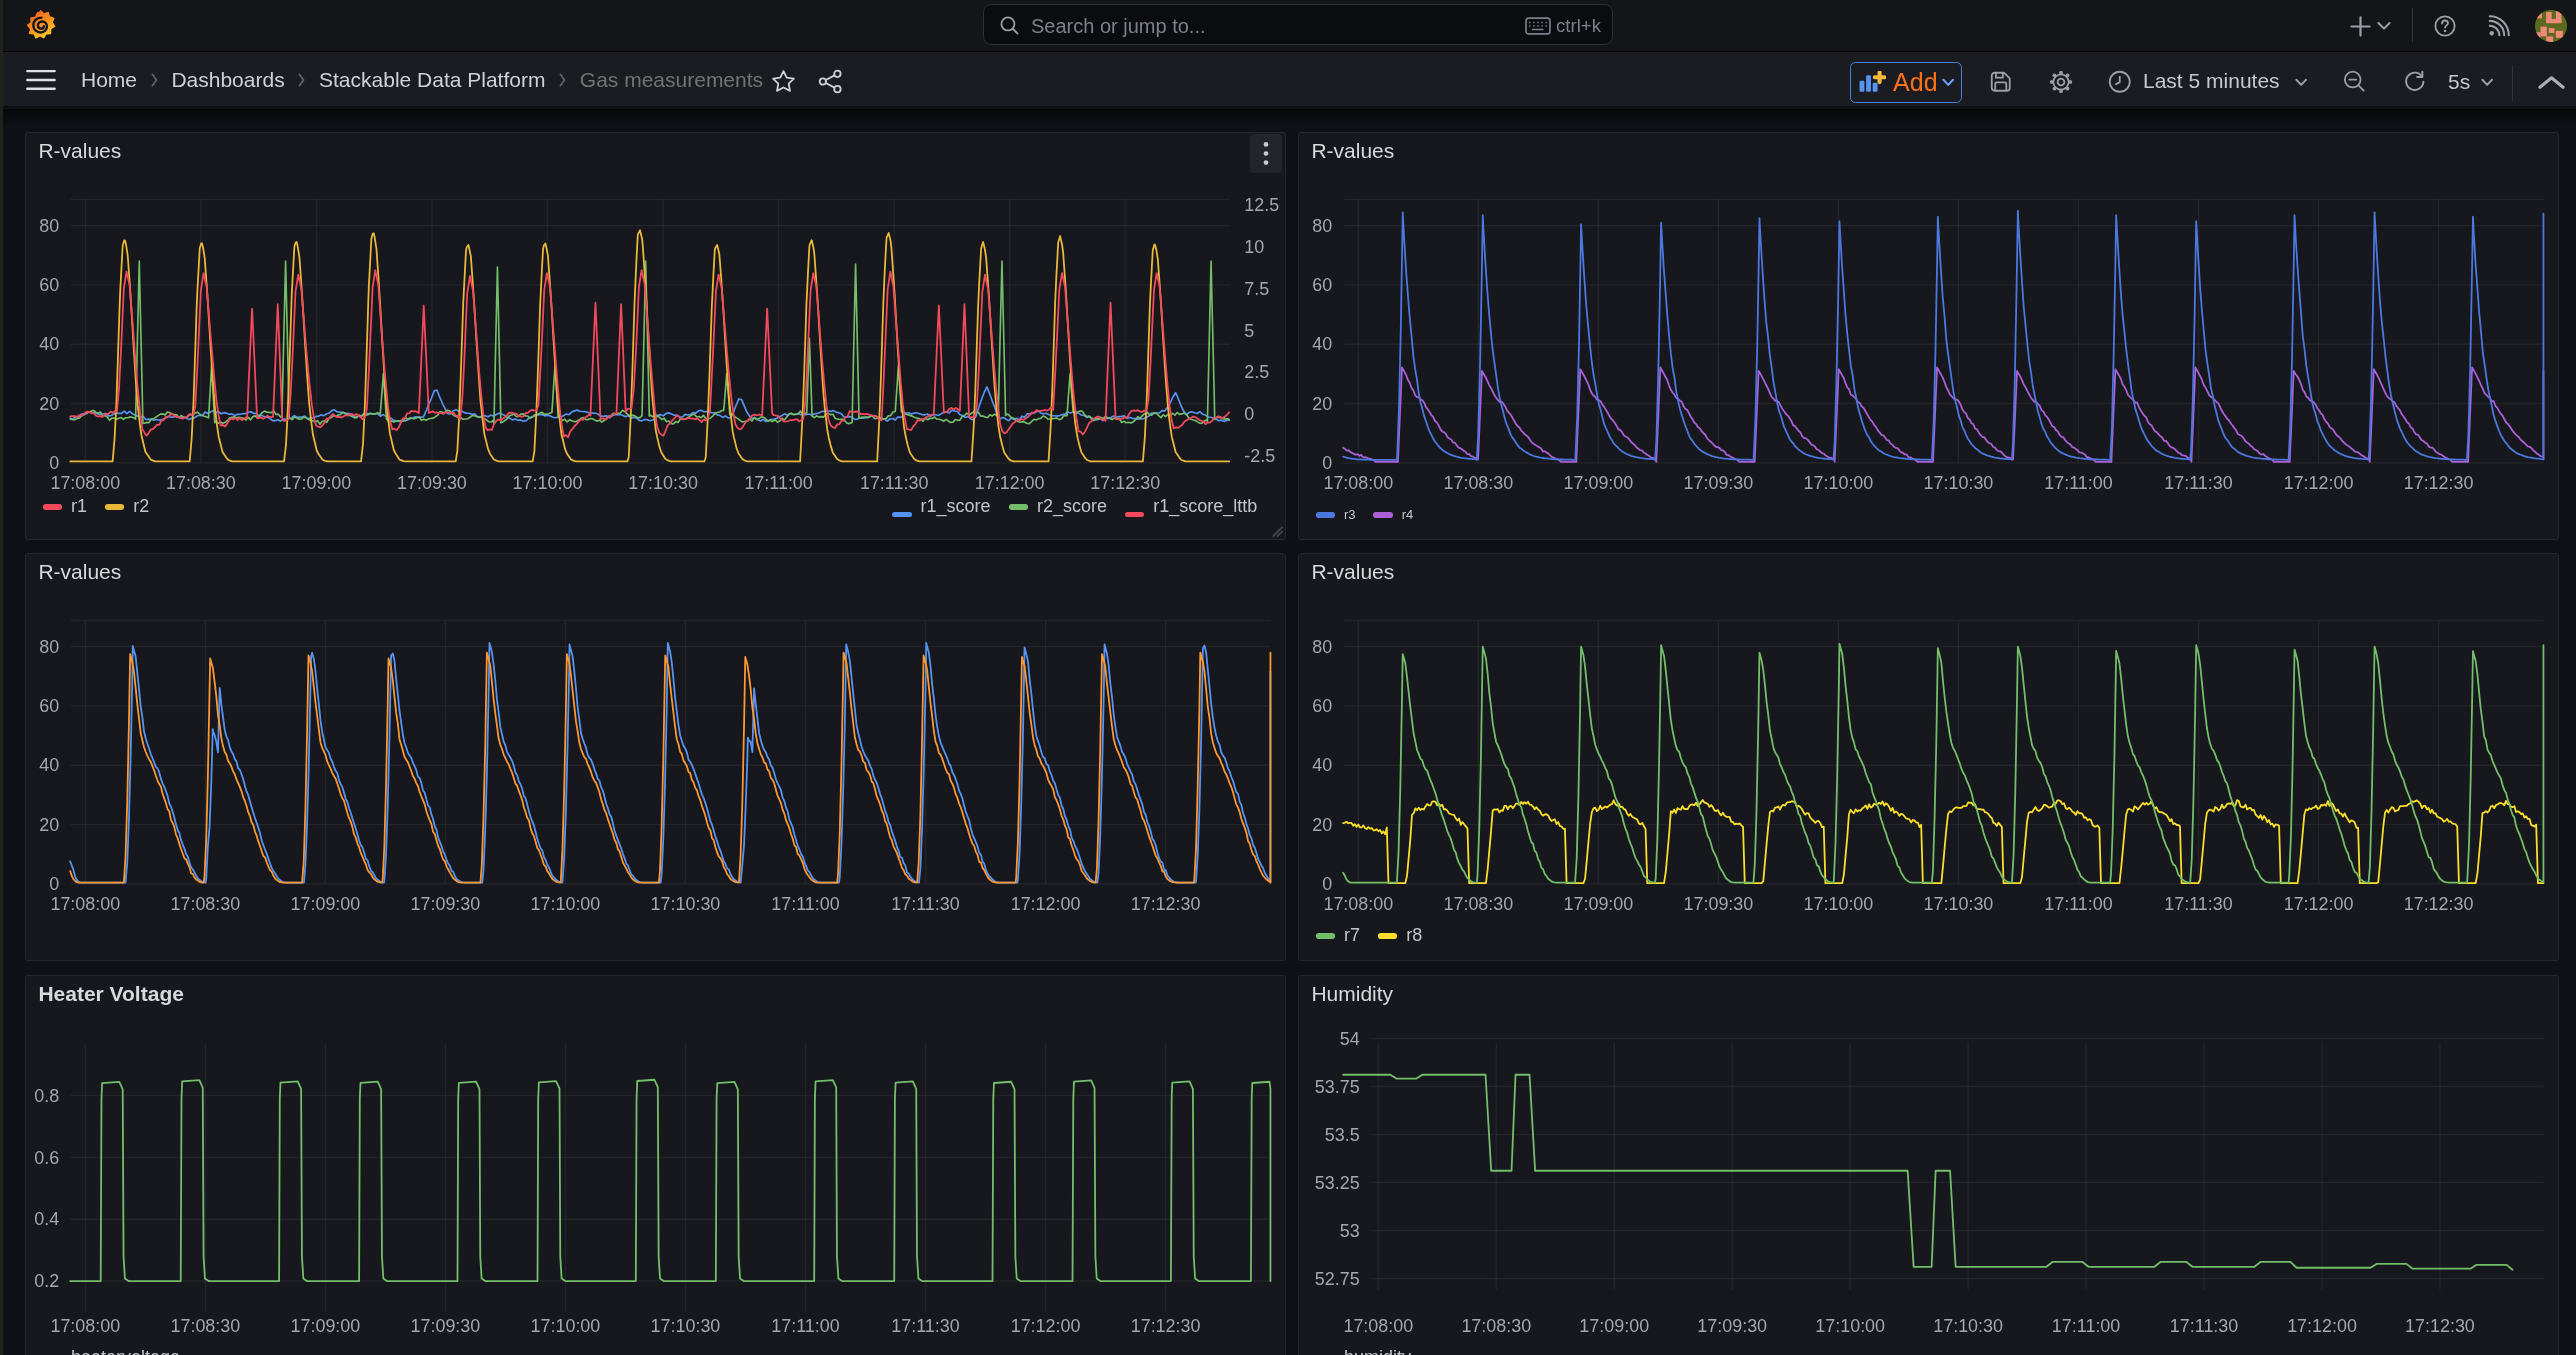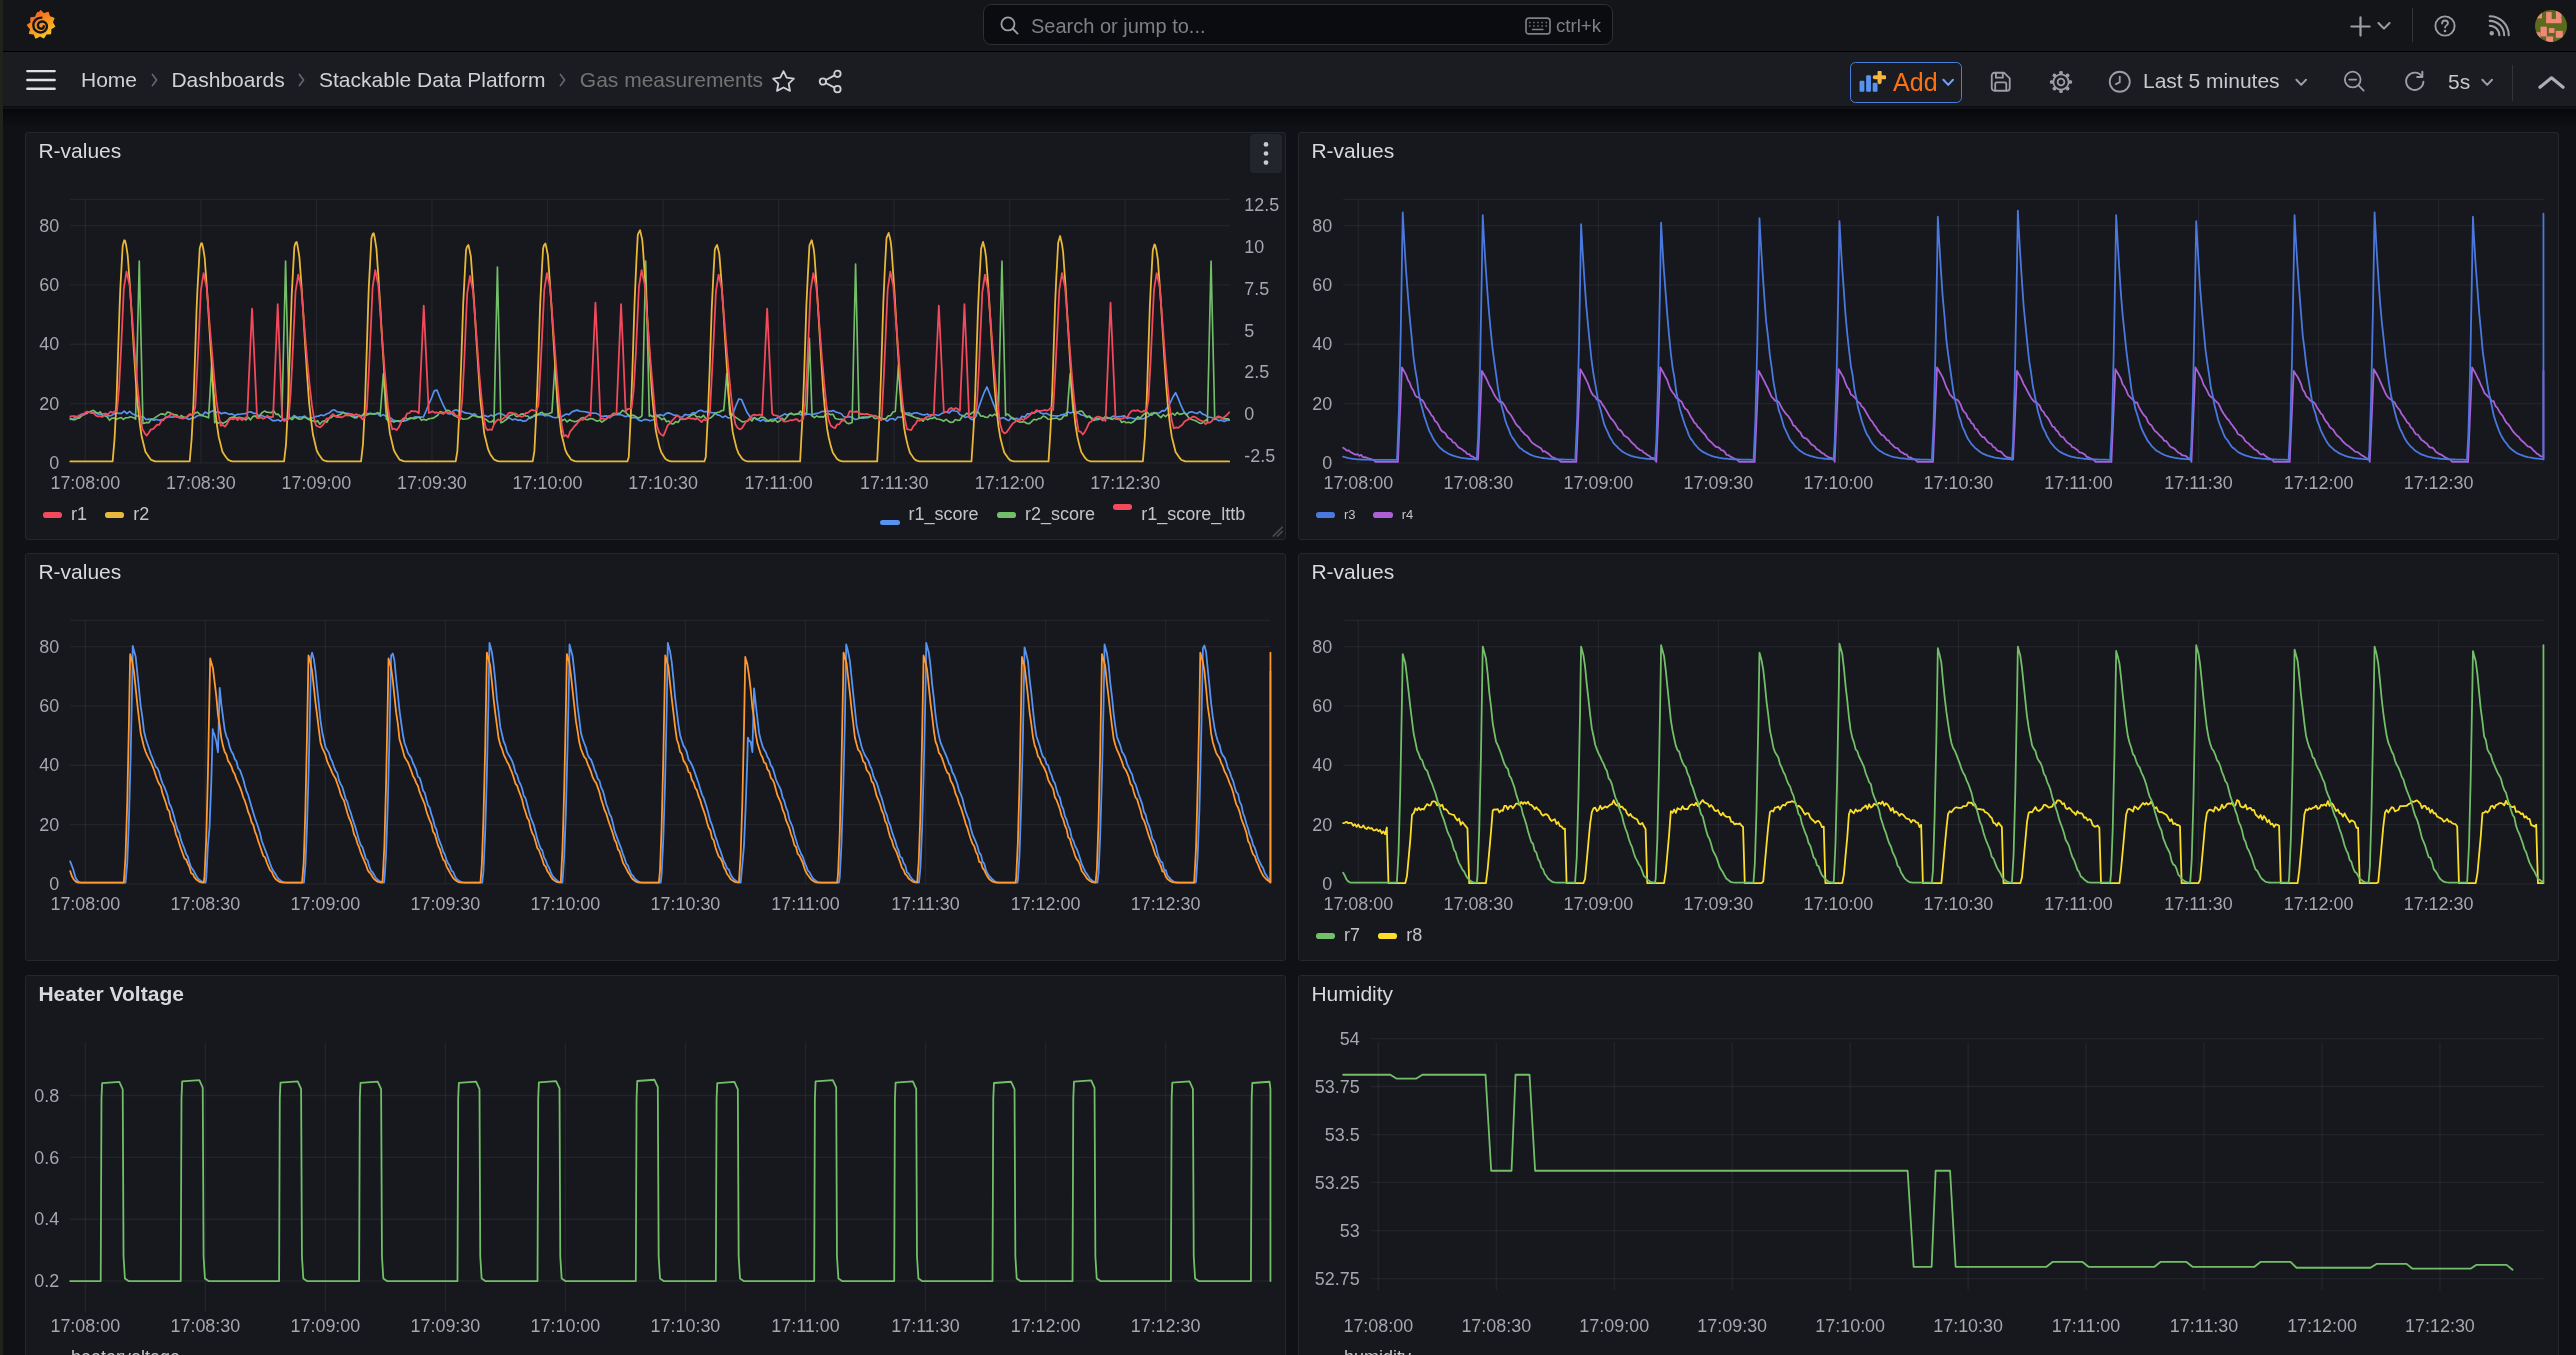--- a/index.html
+++ b/index.html
@@ -190,41 +190,41 @@
       <text x="1766" y="234.5" fill="#a6a7ae" font-size="26">7.5</text>
       <text x="1766" y="295" fill="#a6a7ae" font-size="26">5</text>
       <text x="1766" y="355.5" fill="#a6a7ae" font-size="26">2.5</text>
       <text x="1766" y="416" fill="#a6a7ae" font-size="26">0</text>
       <text x="1766" y="476.5" fill="#a6a7ae" font-size="26">-2.5</text>
       <polyline fill="none" stroke="#5794F2" stroke-width="2.4" stroke-linejoin="round" stroke-linecap="round" points="64.2,414.9 68.1,414.5 72.0,410.8 76.0,411.5 79.9,407.7 83.8,406.8 87.7,406.8 91.6,404.1 95.5,406.0 99.4,404.6 103.3,406.8 107.2,407.7 111.1,407.2 115.0,406.3 118.9,409.9 122.8,409.6 126.8,407.5 130.7,405.5 134.6,406.3 138.5,406.2 142.4,403.0 146.3,406.7 150.2,403.4 154.1,406.6 158.0,408.5 161.9,410.2 165.8,411.2 169.7,410.8 173.7,415.1 177.6,414.6 181.5,415.0 185.4,416.2 189.3,415.0 193.2,416.3 197.1,415.3 201.0,413.6 204.9,410.7 208.8,411.2 212.7,411.6 216.6,410.7 220.6,411.8 224.5,413.3 228.4,411.9 232.3,412.9 236.2,415.1 240.1,413.4 244.0,412.8 247.9,410.0 251.8,409.0 255.7,409.1 259.6,404.3 263.5,406.5 267.4,404.2 271.4,402.2 275.3,404.8 279.2,403.9 283.1,406.8 287.0,405.2 290.9,405.9 294.8,407.6 298.7,406.9 302.6,409.5 306.5,407.6 310.4,407.5 314.3,406.8 318.3,406.6 322.2,404.5 326.1,403.9 330.0,406.3 333.9,406.3 337.8,410.2 341.7,409.1 345.6,411.2 349.5,411.4 353.4,413.5 357.3,416.8 361.2,416.8 365.2,415.4 369.1,417.5 373.0,414.6 376.9,414.7 380.8,413.7 384.7,413.0 388.6,409.3 392.5,411.9 396.4,411.6 400.3,411.5 404.2,410.1 408.1,414.2 412.0,413.1 416.0,412.7 419.9,410.8 423.8,410.2 427.7,408.6 431.6,409.5 435.5,407.2 439.4,405.8 443.3,402.2 447.2,401.0 451.1,404.2 455.0,404.4 458.9,404.9 462.9,406.1 466.8,406.3 470.7,407.1 474.6,409.5 478.5,411.2 482.4,409.7 486.3,409.7 490.2,408.3 494.1,406.0 498.0,406.5 501.9,406.9 505.8,406.4 509.7,406.7 513.7,410.3 517.6,408.0 521.5,410.2 525.4,411.5 529.3,413.4 533.2,416.3 537.1,417.0 541.0,418.4 544.9,415.7 548.8,417.3 552.7,416.0 556.6,414.0 560.6,412.9 564.5,411.1 568.4,411.7 572.3,411.7 576.2,411.2 580.1,402.4 584.0,392.6 587.9,383.9 591.8,373.6 595.7,372.4 599.6,382.2 603.5,391.2 607.5,399.2 611.4,406.6 615.3,407.2 619.2,402.7 623.1,400.9 627.0,402.6 630.9,402.5 634.8,404.8 638.7,405.8 642.6,406.1 646.5,407.9 650.4,406.8 654.3,410.8 658.3,412.0 662.2,408.2 666.1,409.9 670.0,411.0 673.9,408.7 677.8,410.3 681.7,407.9 685.6,406.0 689.5,407.1 693.4,408.8 697.3,412.0 701.2,413.1 705.2,415.6 709.1,414.3 713.0,416.3 716.9,415.7 720.8,417.5 724.7,417.3 728.6,413.6 732.5,411.4 736.4,410.4 740.3,409.2 744.2,408.1 748.1,407.8 752.1,409.8 756.0,408.7 759.9,409.9 763.8,411.9 767.7,412.5 771.6,411.7 775.5,411.7 779.4,409.3 783.3,407.1 787.2,408.0 791.1,404.3 795.0,402.6 798.9,401.5 802.9,403.2 806.8,403.5 810.7,403.8 814.6,404.8 818.5,406.0 822.4,405.7 826.3,406.1 830.2,407.8 834.1,410.4 838.0,410.3 841.9,409.9 845.8,412.7 849.8,409.8 853.7,408.1 857.6,408.1 861.5,407.9 865.4,409.2 869.3,411.1 873.2,409.4 877.1,412.7 881.0,412.1 884.9,412.8 888.8,416.4 892.7,417.1 896.7,414.9 900.6,415.5 904.5,416.9 908.4,415.7 912.3,414.0 916.2,409.1 920.1,408.1 924.0,409.8 927.9,406.3 931.8,405.5 935.7,407.1 939.6,409.0 943.5,408.8 947.5,411.1 951.4,411.9 955.3,407.6 959.2,408.5 963.1,408.0 967.0,405.0 970.9,405.8 974.8,402.6 978.7,401.7 982.6,403.8 986.5,403.6 990.4,404.0 994.4,405.3 998.3,405.3 1002.2,408.4 1006.1,409.4 1010.0,412.1 1013.9,409.8 1017.8,412.8 1021.7,412.4 1025.6,404.7 1029.5,394.2 1033.4,385.3 1037.3,386.2 1041.3,395.6 1045.2,404.7 1049.1,410.4 1053.0,413.6 1056.9,413.0 1060.8,415.4 1064.7,417.4 1068.6,414.8 1072.5,418.0 1076.4,416.6 1080.3,414.8 1084.2,414.3 1088.1,413.7 1092.1,411.1 1096.0,409.3 1099.9,406.9 1103.8,408.8 1107.7,406.3 1111.6,407.5 1115.5,407.8 1119.4,406.3 1123.3,408.1 1127.2,408.4 1131.1,407.9 1135.0,407.1 1139.0,408.6 1142.9,407.0 1146.8,406.3 1150.7,405.0 1154.6,403.2 1158.5,403.4 1162.4,402.8 1166.3,403.3 1170.2,402.1 1174.1,404.4 1178.0,405.3 1181.9,406.8 1185.9,411.5 1189.8,411.6 1193.7,410.9 1197.6,411.9 1201.5,414.9 1205.4,414.5 1209.3,412.5 1213.2,413.3 1217.1,412.0 1221.0,412.4 1224.9,409.9 1228.8,409.9 1232.7,410.3 1236.7,414.6 1240.6,413.3 1244.5,414.5 1248.4,417.4 1252.3,414.4 1256.2,413.7 1260.1,415.9 1264.0,411.4 1267.9,412.1 1271.8,409.9 1275.7,406.0 1279.6,405.3 1283.6,407.3 1287.5,405.7 1291.4,405.4 1295.3,406.7 1299.2,408.0 1303.1,408.3 1307.0,407.2 1310.9,410.6 1314.8,408.2 1318.7,408.2 1322.6,409.2 1326.5,406.9 1330.5,404.5 1334.4,404.1 1338.3,405.5 1342.2,401.5 1346.1,402.8 1350.0,403.1 1353.9,408.3 1357.8,409.4 1361.7,412.2 1365.6,410.7 1369.5,414.2 1373.4,415.7 1377.3,409.9 1381.3,397.0 1385.2,386.2 1389.1,375.7 1393.0,367.8 1396.9,377.7 1400.8,388.4 1404.7,398.4 1408.6,411.6 1412.5,414.0 1416.4,412.3 1420.3,414.4 1424.2,416.7 1428.2,413.4 1432.1,414.7 1436.0,413.3 1439.9,415.3 1443.8,410.4 1447.7,412.0 1451.6,406.8 1455.5,406.9 1459.4,406.1 1463.3,404.4 1467.2,402.6 1471.1,405.7 1475.1,406.9 1479.0,406.1 1482.9,408.3 1486.8,409.5 1490.7,409.7 1494.6,410.2 1498.5,409.2 1502.4,408.0 1506.3,407.1 1510.2,404.2 1514.1,405.6 1518.0,404.3 1521.9,405.9 1525.9,405.9 1529.8,408.5 1533.7,409.1 1537.6,412.0 1541.5,410.7 1545.4,413.1 1549.3,415.8 1553.2,415.3 1557.1,413.4 1561.0,416.6 1564.9,412.8 1568.8,413.5 1572.8,412.2 1576.7,410.0 1580.6,411.4 1584.5,410.9 1588.4,410.5 1592.3,409.9 1596.2,413.5 1600.1,412.2 1604.0,413.4 1607.9,413.9 1611.8,414.6 1615.7,414.1 1619.7,414.0 1623.6,412.1 1627.5,410.5 1631.4,405.8 1635.3,406.4 1639.2,405.7 1643.1,405.4 1647.0,402.2 1650.9,402.5 1654.8,397.5 1658.7,390.9 1662.6,382.5 1666.5,376.1 1670.5,385.2 1674.4,395.1 1678.3,403.2 1682.2,408.5 1686.1,404.7 1690.0,403.9 1693.9,405.2 1697.8,406.4 1701.7,403.6 1705.6,407.3 1709.5,408.5 1713.4,411.7 1717.4,411.9 1721.3,413.2 1725.2,414.5 1729.1,416.8 1733.0,416.0 1736.9,418.0 1740.8,416.3 1744.2,416.2"></polyline>
       <polyline fill="none" stroke="#73BF69" stroke-width="2.4" stroke-linejoin="round" stroke-linecap="round" points="64.2,413.1 67.6,415.3 70.9,415.4 74.3,413.4 77.6,412.7 81.0,409.5 84.3,408.1 87.7,405.2 91.0,404.3 94.4,403.0 97.7,401.8 101.1,404.6 104.4,406.0 107.8,404.1 111.1,410.3 114.5,409.4 117.8,411.6 121.2,416.2 124.5,413.1 127.9,413.2 131.2,414.5 134.6,413.4 137.9,412.3 141.3,415.0 144.6,412.5 148.0,412.5 151.3,411.1 154.7,412.1 158.0,413.1 158.9,414.7 161.4,305.8 164.2,185.6 164.7,209.9 168.1,358.1 169.5,420.9 171.4,420.6 174.8,419.3 178.1,419.8 181.5,414.6 184.8,414.1 188.2,411.6 191.5,409.5 194.9,407.3 198.2,406.9 201.6,408.6 204.9,404.4 208.3,405.0 211.6,407.1 215.0,408.0 218.3,408.4 221.7,412.3 225.0,409.3 228.4,411.7 231.7,412.2 235.1,410.4 238.4,407.1 241.8,409.0 245.1,405.7 248.5,404.4 251.8,407.4 255.2,409.2 258.5,410.3 261.9,411.3 264.7,412.6 265.2,404.0 268.6,346.0 269.1,336.1 271.9,388.4 273.6,419.8 275.3,417.7 278.6,420.4 282.0,418.7 285.3,420.7 288.7,419.1 292.0,416.6 295.4,413.1 298.7,411.8 302.1,411.2 305.4,412.9 308.8,411.9 312.1,412.7 315.5,413.4 318.8,415.8 322.2,412.1 325.5,415.6 328.9,410.9 332.2,409.9 335.6,413.1 338.9,409.0 342.3,405.2 345.6,402.9 349.0,404.4 352.3,404.8 355.7,405.3 359.0,402.4 362.4,407.6 365.7,407.4 369.1,411.6 371.0,410.7 372.4,350.3 375.8,209.7 376.3,185.6 379.1,305.6 381.6,412.0 382.5,413.0 385.8,415.3 389.2,411.4 392.5,412.8 395.9,414.6 399.2,414.3 402.6,411.9 405.9,412.6 409.3,414.4 412.6,416.6 416.0,417.0 419.3,418.6 422.7,417.0 426.0,421.9 429.4,418.0 432.7,416.8 436.1,419.1 439.4,413.1 442.8,412.1 446.1,409.1 449.5,410.4 452.8,408.6 456.2,407.7 459.5,404.4 462.9,406.8 466.2,408.7 469.6,409.3 472.9,410.9 476.3,412.7 479.6,412.6 483.0,408.6 486.3,410.7 489.7,406.4 493.0,408.8 496.4,407.8 499.7,405.9 503.1,407.4 506.4,407.0 509.7,405.1 513.1,407.2 513.5,407.8 516.4,370.5 518.0,349.0 519.8,373.8 522.5,414.8 523.1,414.3 526.5,419.4 529.8,417.0 533.2,418.9 536.5,417.2 539.9,417.0 543.2,417.7 546.6,417.7 549.9,411.9 553.3,415.1 556.6,412.8 560.0,413.4 563.3,414.0 566.7,412.4 570.0,411.9 573.4,416.3 576.7,414.6 580.1,416.2 583.4,414.2 586.8,413.7 590.1,413.2 593.5,411.2 596.8,409.0 600.2,403.6 603.5,404.5 606.9,405.3 610.2,401.8 613.6,402.0 616.9,406.1 620.3,409.3 623.6,410.7 627.0,412.8 630.3,412.7 633.7,414.8 637.0,414.3 640.4,414.0 643.7,411.8 647.1,409.5 650.4,409.7 653.8,411.2 657.1,411.4 660.5,411.5 663.8,413.5 667.2,415.2 670.5,418.3 673.9,418.8 677.2,416.5 678.4,421.2 680.6,319.4 683.4,194.2 683.9,219.1 687.3,370.3 688.4,419.9 690.6,419.2 694.0,416.6 697.3,414.4 700.7,409.8 704.0,408.6 707.4,407.1 710.7,410.7 714.1,410.5 717.4,407.3 720.8,407.0 724.1,409.9 727.5,410.0 730.8,413.5 734.2,411.4 737.5,408.2 740.9,407.8 744.2,406.5 747.6,404.6 750.9,407.2 754.3,407.2 757.6,406.7 761.0,405.3 762.4,404.8 764.3,375.3 766.9,336.1 767.7,348.6 771.0,403.4 771.4,410.6 774.4,412.1 777.7,416.8 781.1,414.6 784.4,418.6 787.8,415.6 791.1,417.0 794.5,418.1 797.8,418.0 801.2,416.3 804.5,413.3 807.9,412.3 811.2,415.0 814.6,415.4 817.9,413.6 821.3,414.1 824.6,416.0 828.0,417.6 831.3,416.0 834.7,418.9 838.0,416.6 841.4,414.4 844.7,410.1 848.1,409.6 851.4,406.3 854.8,406.5 858.1,406.4 861.5,405.6 864.8,401.8 868.2,403.7 871.5,406.9 874.9,409.8 878.2,408.8 881.6,409.3 884.9,411.6 888.3,413.0 891.6,411.0 893.0,409.6 895.0,329.2 898.3,185.6 901.7,328.0 903.6,410.4 905.0,408.8 908.4,411.1 911.7,408.4 915.1,409.5 918.4,412.1 921.8,415.3 925.1,413.2 928.5,418.4 931.8,417.2 935.2,421.1 938.5,421.4 941.9,418.1 945.2,419.4 948.6,414.4 951.9,414.9 955.3,414.6 958.6,412.8 962.0,410.6 965.3,408.6 968.7,407.0 972.0,411.4 975.4,410.7 978.7,412.4 982.1,409.0 985.4,413.5 988.8,413.8 992.1,413.0 995.5,410.2 998.8,406.2 1002.2,404.8 1005.5,404.3 1008.9,402.0 1011.3,402.1 1012.2,393.9 1015.6,351.9 1015.8,349.0 1018.9,387.7 1020.3,408.6 1022.3,406.4 1025.6,409.8 1029.0,412.0 1032.3,414.2 1035.7,416.7 1039.0,418.8 1042.4,417.9 1045.7,417.5 1049.1,413.9 1052.4,417.3 1055.8,412.0 1059.1,415.1 1062.5,413.9 1065.8,411.4 1069.2,411.8 1072.5,414.6 1075.9,417.6 1079.2,416.4 1082.6,417.8 1085.9,415.4 1089.3,419.0 1092.6,417.4 1096.0,413.3 1099.3,415.9 1102.7,411.8 1106.0,407.6 1109.4,405.9 1112.7,408.2 1116.1,407.3 1119.4,407.0 1122.8,403.0 1126.1,407.4 1129.5,406.1 1131.7,406.2 1132.8,377.5 1135.6,297.4 1136.2,313.1 1139.5,410.1 1142.9,412.3 1146.2,409.9 1149.6,411.5 1152.9,411.0 1156.3,411.6 1159.6,407.2 1163.0,406.2 1166.3,408.1 1169.7,407.4 1173.0,413.6 1176.4,414.4 1179.7,415.1 1183.1,414.6 1186.4,416.1 1189.8,420.1 1193.1,421.1 1196.5,419.9 1197.6,419.3 1199.8,315.7 1202.6,189.9 1203.2,215.0 1206.5,364.3 1207.6,413.1 1209.9,412.3 1213.2,411.6 1216.6,412.0 1219.9,411.5 1223.3,411.2 1226.6,409.4 1230.0,413.6 1233.3,413.6 1236.7,411.2 1240.0,413.9 1243.4,414.5 1246.7,413.8 1250.1,409.8 1253.4,409.4 1256.8,404.3 1260.1,403.4 1260.2,402.8 1263.5,355.2 1264.7,336.1 1266.8,369.3 1269.1,403.9 1270.2,403.0 1273.5,405.2 1276.9,407.8 1280.2,408.8 1283.6,409.8 1286.9,411.4 1290.3,412.7 1293.6,413.3 1297.0,414.8 1300.3,417.6 1303.7,413.4 1307.0,415.5 1310.4,413.3 1313.7,413.7 1317.1,411.5 1320.4,414.4 1323.8,414.8 1327.1,415.8 1330.5,417.5 1333.8,414.9 1337.2,417.5 1340.5,419.3 1343.8,418.9 1347.2,415.1 1350.5,416.3 1353.9,415.9 1357.2,410.8 1360.6,409.4 1363.9,405.7 1367.3,408.8 1370.6,406.0 1374.0,403.9 1377.3,404.1 1380.7,404.6 1384.0,410.2 1387.4,410.0 1390.7,411.8 1394.1,412.1 1397.4,408.2 1400.8,409.9 1404.1,407.4 1407.5,409.5 1409.5,406.4 1410.8,349.6 1414.2,209.1 1414.8,185.6 1417.5,301.0 1420.1,409.5 1420.9,407.1 1424.2,408.0 1427.6,411.6 1430.9,412.8 1434.3,416.0 1437.6,417.7 1441.0,419.1 1444.3,418.5 1447.7,418.7 1451.0,420.8 1454.4,421.0 1457.7,418.1 1461.1,414.7 1464.4,415.8 1467.8,413.8 1471.1,413.5 1474.5,410.0 1477.8,411.4 1481.2,414.3 1484.5,414.7 1487.9,413.8 1491.2,413.5 1494.6,413.0 1497.9,415.3 1501.3,413.9 1504.6,409.7 1508.0,409.4 1509.1,409.4 1511.3,378.6 1513.6,349.0 1514.7,363.4 1518.0,403.9 1521.4,404.4 1524.7,404.2 1528.1,402.7 1531.4,403.3 1534.8,408.4 1538.1,411.1 1541.5,410.2 1544.8,414.4 1548.2,416.5 1551.5,412.4 1554.9,414.8 1558.2,412.3 1561.6,413.8 1564.9,410.6 1568.3,412.4 1571.6,413.8 1575.0,414.9 1578.3,413.0 1581.7,413.7 1585.0,413.8 1588.4,419.4 1591.7,417.8 1595.1,419.8 1598.4,419.1 1601.8,420.3 1605.1,418.4 1608.5,415.3 1611.8,411.2 1615.2,413.3 1618.5,409.4 1621.9,406.2 1625.2,404.5 1628.6,408.1 1631.9,408.7 1635.3,405.2 1638.6,406.0 1642.0,409.5 1645.3,412.4 1648.7,408.3 1652.0,411.0 1655.4,407.8 1658.7,408.4 1662.1,406.3 1665.4,408.8 1668.8,404.9 1672.1,407.6 1675.5,407.0 1678.8,405.8 1682.2,407.4 1685.5,412.7 1688.9,414.7 1692.2,415.8 1695.6,417.0 1698.9,418.9 1702.3,420.8 1705.6,420.1 1709.0,417.0 1712.3,414.9 1712.6,419.3 1715.7,282.3 1717.9,185.6 1719.0,234.3 1722.4,375.8 1723.2,415.0 1725.7,412.1 1729.1,412.1 1732.4,411.9 1735.8,414.1 1739.1,414.3 1742.5,414.1 1744.2,415.2"></polyline>
       <polyline fill="none" stroke="#EAB839" stroke-width="2.6" stroke-linejoin="round" stroke-linecap="round" points="64.2,475.9 67.0,475.9 69.8,475.9 72.6,475.9 75.4,475.9 78.2,475.9 81.0,475.9 83.8,475.9 86.6,475.9 89.3,475.9 92.1,475.9 94.9,475.9 97.7,475.9 100.5,475.9 103.3,475.9 106.1,475.9 108.9,475.9 111.7,475.9 114.5,475.9 117.3,475.9 120.1,475.9 122.8,475.9 125.1,475.9 125.6,475.9 128.4,442.9 130.1,409.4 131.2,387.1 134.0,302.3 135.7,251.5 136.8,224.3 139.6,173.3 140.2,163.1 142.4,155.3 143.5,155.7 145.2,162.6 147.4,177.3 148.0,185.0 150.8,223.6 152.4,249.9 153.6,268.6 156.3,314.6 156.9,323.3 159.1,357.9 161.9,393.9 162.5,398.9 164.7,419.1 167.5,438.8 168.1,441.1 170.3,450.3 173.1,461.8 175.3,465.1 175.9,465.9 178.7,470.1 181.5,473.7 184.3,474.7 187.1,475.8 189.8,475.9 192.6,475.9 195.4,475.9 198.2,475.9 201.0,475.9 203.8,475.9 206.6,475.9 209.4,475.9 212.2,475.9 215.0,475.9 217.8,475.9 220.6,475.9 223.3,475.9 226.1,475.9 228.9,475.9 231.7,475.9 234.5,475.9 236.7,475.9 237.3,475.9 240.1,443.4 241.8,410.3 242.9,388.3 245.7,304.7 247.3,254.5 248.5,227.7 251.3,177.3 251.8,167.3 254.0,159.6 255.2,159.9 256.8,166.8 259.1,181.3 259.6,188.9 262.4,226.9 264.1,253.0 265.2,271.4 268.0,316.8 268.6,325.3 270.8,359.5 273.6,395.0 274.1,400.0 276.4,419.9 279.2,439.3 279.7,441.6 282.0,450.6 284.8,462.0 287.0,465.3 287.5,466.1 290.3,470.2 293.1,473.7 295.9,474.8 298.7,475.8 301.5,475.9 304.3,475.9 307.1,475.9 309.9,475.9 312.7,475.9 315.5,475.9 318.3,475.9 321.0,475.9 323.8,475.9 326.6,475.9 329.4,475.9 332.2,475.9 335.0,475.9 337.8,475.9 340.6,475.9 343.4,475.9 346.2,475.9 349.0,475.9 351.8,475.9 354.5,475.9 357.3,475.9 360.1,475.9 362.9,475.9 365.7,475.9 368.5,475.9 371.3,475.9 374.0,475.9 374.1,475.9 376.9,452.0 379.0,409.9 379.7,396.6 382.5,317.0 384.6,253.0 385.2,234.1 388.0,183.4 389.0,165.2 390.8,159.0 392.4,157.8 393.6,162.9 396.3,179.3 396.4,180.8 399.2,219.1 401.3,251.4 402.0,262.6 404.8,308.8 405.8,324.3 407.6,351.8 410.4,390.5 411.4,399.5 413.2,415.5 416.0,437.2 417.0,441.3 418.7,448.6 421.5,460.0 424.2,465.2 424.3,465.4 427.1,469.5 429.9,473.5 432.7,474.6 435.5,475.6 438.3,475.9 441.1,475.9 443.9,475.9 446.7,475.9 449.5,475.9 452.2,475.9 455.0,475.9 457.8,475.9 460.6,475.9 463.4,475.9 466.2,475.9 469.0,475.9 471.8,475.9 474.6,475.9 477.4,475.9 480.2,475.9 483.0,475.9 485.6,475.9 485.7,475.9 488.5,451.0 490.7,407.1 491.3,393.3 494.1,310.5 496.2,244.0 496.9,224.3 499.7,171.6 500.7,152.7 502.5,146.2 504.1,145.0 505.3,150.3 508.0,167.3 508.1,168.9 510.9,208.8 513.0,242.4 513.7,254.0 516.4,302.0 517.5,318.1 519.2,346.7 522.0,387.0 523.0,396.3 524.8,413.0 527.6,435.6 528.6,439.8 530.4,447.5 533.2,459.3 535.9,464.7 536.0,464.9 538.8,469.2 541.6,473.3 544.4,474.4 547.2,475.5 549.9,475.9 552.7,475.9 555.5,475.9 558.3,475.9 561.1,475.9 563.9,475.9 566.7,475.9 569.5,475.9 572.3,475.9 575.1,475.9 577.9,475.9 580.7,475.9 583.4,475.9 586.2,475.9 589.0,475.9 591.8,475.9 594.6,475.9 597.4,475.9 600.2,475.9 603.0,475.9 605.8,475.9 608.6,475.9 611.4,475.9 614.2,475.9 616.9,475.9 619.7,475.9 622.5,475.9 622.9,475.9 625.3,461.1 627.9,410.8 628.1,406.4 630.9,332.4 633.5,256.0 633.7,249.3 636.5,195.3 637.9,169.3 639.3,164.8 641.3,162.1 642.1,165.3 644.9,178.7 645.2,183.3 647.6,216.5 650.2,254.5 650.4,258.1 653.2,303.9 654.7,326.3 656.0,346.7 658.8,387.7 660.3,400.5 661.6,412.4 664.4,435.9 665.9,441.8 667.2,447.2 670.0,458.5 672.8,464.9 673.1,465.4 675.6,469.0 678.4,473.1 681.1,474.4 683.9,475.5 686.7,475.9 689.5,475.9 692.3,475.9 695.1,475.9 697.9,475.9 700.7,475.9 703.5,475.9 706.3,475.9 709.1,475.9 711.9,475.9 714.6,475.9 717.4,475.9 720.2,475.9 723.0,475.9 725.8,475.9 728.6,475.9 731.4,475.9 734.2,475.9 734.5,475.9 737.0,461.0 739.5,410.3 739.8,405.9 742.6,331.4 745.1,254.5 745.4,247.8 748.1,193.4 749.6,167.3 750.9,162.6 752.9,159.9 753.7,163.1 756.5,176.7 756.9,181.3 759.3,214.8 761.9,253.0 762.1,256.6 764.9,302.7 766.3,325.3 767.7,345.8 770.5,387.1 771.9,400.0 773.3,411.9 776.1,435.7 777.5,441.6 778.9,447.0 781.6,458.4 784.4,464.8 784.8,465.3 787.2,468.9 790.0,473.0 792.8,474.4 795.6,475.5 798.4,475.9 801.2,475.9 804.0,475.9 806.8,475.9 809.6,475.9 812.3,475.9 815.1,475.9 817.9,475.9 820.7,475.9 823.5,475.9 826.3,475.9 829.1,475.9 831.9,475.9 834.7,475.9 837.5,475.9 840.3,475.9 843.1,475.9 845.8,475.9 848.6,475.9 851.4,475.9 854.2,475.9 857.0,475.9 859.8,475.9 862.6,475.9 865.4,475.9 868.2,475.9 871.0,475.9 871.8,475.9 873.8,469.3 876.6,410.9 876.8,406.2 879.3,336.8 882.1,248.1 882.4,241.0 884.9,184.8 886.8,148.5 887.7,145.2 890.2,140.7 890.5,142.2 893.3,154.3 894.1,163.4 896.1,192.4 898.9,235.5 899.1,239.4 901.7,284.3 903.6,316.1 904.5,330.6 907.3,375.9 909.2,395.3 910.1,403.7 912.8,430.0 914.7,439.4 915.6,443.2 918.4,455.2 921.2,463.3 922.0,464.5 924.0,467.7 926.8,472.0 929.6,474.0 932.4,475.1 935.2,475.9 938.0,475.9 940.8,475.9 943.5,475.9 946.3,475.9 949.1,475.9 951.9,475.9 954.7,475.9 957.5,475.9 960.3,475.9 963.1,475.9 965.9,475.9 968.7,475.9 971.5,475.9 974.3,475.9 977.0,475.9 979.8,475.9 982.6,475.9 983.4,475.9 985.4,469.8 988.2,415.2 988.4,410.8 991.0,345.7 993.8,262.6 994.0,256.0 996.6,203.3 998.5,169.3 999.4,166.3 1001.8,162.1 1002.2,163.4 1005.0,174.8 1005.7,183.3 1007.8,210.5 1010.5,250.8 1010.8,254.5 1013.3,296.5 1015.2,326.3 1016.1,339.9 1018.9,382.3 1020.8,400.5 1021.7,408.4 1024.5,433.1 1026.4,441.8 1027.3,445.4 1030.1,456.7 1032.9,464.2 1033.7,465.4 1035.7,468.3 1038.5,472.4 1041.3,474.3 1044.0,475.3 1046.8,475.9 1049.6,475.9 1052.4,475.9 1055.2,475.9 1058.0,475.9 1060.8,475.9 1063.6,475.9 1066.4,475.9 1069.2,475.9 1072.0,475.9 1074.7,475.9 1077.5,475.9 1080.3,475.9 1083.1,475.9 1085.9,475.9 1088.7,475.9 1091.5,475.9 1094.3,475.9 1097.1,475.9 1099.9,475.9 1102.7,475.9 1105.5,475.9 1108.2,475.9 1111.0,475.9 1113.8,475.9 1116.6,475.9 1119.4,475.9 1120.6,475.9 1122.2,475.9 1125.0,422.8 1125.7,409.4 1127.8,356.6 1130.6,271.8 1131.2,251.5 1133.4,205.9 1135.7,163.1 1136.2,161.5 1139.0,155.2 1139.1,155.7 1141.7,166.8 1143.0,177.3 1144.5,198.9 1147.3,238.7 1148.0,249.9 1150.1,285.4 1152.5,323.3 1152.9,330.2 1155.7,373.5 1158.0,398.9 1158.5,403.0 1161.3,428.1 1163.6,441.1 1164.1,442.9 1166.9,454.4 1169.7,463.3 1170.9,465.1 1172.5,467.4 1175.2,471.6 1178.0,474.0 1180.8,475.1 1183.6,475.9 1186.4,475.9 1189.2,475.9 1192.0,475.9 1194.8,475.9 1197.6,475.9 1200.4,475.9 1203.2,475.9 1205.9,475.9 1208.7,475.9 1211.5,475.9 1214.3,475.9 1217.1,475.9 1219.9,475.9 1222.7,475.9 1225.5,475.9 1228.3,475.9 1231.1,475.9 1232.3,475.9 1233.9,475.9 1236.7,421.0 1237.3,407.1 1239.4,352.6 1242.2,265.0 1242.9,244.0 1245.0,196.9 1247.4,152.7 1247.8,151.1 1250.6,144.5 1250.7,145.0 1253.4,156.5 1254.6,167.3 1256.2,189.6 1259.0,230.8 1259.7,242.4 1261.8,279.0 1264.1,318.1 1264.6,325.3 1267.4,370.0 1269.7,396.3 1270.2,400.5 1272.9,426.5 1275.3,439.8 1275.7,441.7 1278.5,453.6 1281.3,462.8 1282.5,464.7 1284.1,467.1 1286.9,471.4 1289.7,473.9 1292.5,475.0 1295.3,475.9 1298.1,475.9 1300.9,475.9 1303.7,475.9 1306.4,475.9 1309.2,475.9 1312.0,475.9 1314.8,475.9 1317.6,475.9 1320.4,475.9 1323.2,475.9 1326.0,475.9 1328.8,475.9 1331.6,475.9 1334.4,475.9 1337.2,475.9 1339.9,475.9 1342.7,475.9 1345.5,475.9 1348.3,475.9 1351.1,475.9 1353.9,475.9 1356.7,475.9 1359.5,475.9 1362.3,475.9 1365.1,475.9 1367.9,475.9 1369.5,475.9 1370.6,475.9 1373.4,432.4 1374.6,410.3 1376.2,371.6 1379.0,287.9 1380.1,254.5 1381.8,217.6 1384.6,167.3 1387.4,157.7 1388.0,159.9 1390.2,169.1 1391.9,181.3 1393.0,196.5 1395.8,234.5 1396.9,253.0 1398.6,280.6 1401.4,325.3 1404.1,368.0 1406.9,400.0 1409.7,424.8 1412.5,441.6 1415.3,452.9 1418.1,462.8 1419.8,465.3 1420.9,466.9 1423.7,471.0 1426.5,473.9 1429.3,475.0 1432.1,475.9 1434.9,475.9 1437.6,475.9 1440.4,475.9 1443.2,475.9 1446.0,475.9 1448.8,475.9 1451.6,475.9 1454.4,475.9 1457.2,475.9 1460.0,475.9 1462.8,475.9 1465.6,475.9 1468.4,475.9 1471.1,475.9 1473.9,475.9 1476.7,475.9 1479.5,475.9 1481.2,475.9 1482.3,475.9 1485.1,431.1 1486.2,408.5 1487.9,368.7 1490.7,282.8 1491.8,248.5 1493.5,210.6 1496.3,158.9 1499.1,149.1 1499.6,151.4 1501.8,160.8 1503.5,173.3 1504.6,188.9 1507.4,228.0 1508.5,246.9 1510.2,275.3 1513.0,321.2 1515.8,365.1 1518.6,397.9 1521.4,423.4 1524.2,440.6 1527.0,452.2 1529.8,462.4 1531.4,464.9 1532.6,466.6 1535.3,470.9 1538.1,473.8 1540.9,474.9 1543.7,475.9 1546.5,475.9 1549.3,475.9 1552.1,475.9 1554.9,475.9 1557.7,475.9 1560.5,475.9 1563.3,475.9 1566.1,475.9 1568.8,475.9 1571.6,475.9 1574.4,475.9 1577.2,475.9 1580.0,475.9 1582.8,475.9 1585.6,475.9 1588.4,475.9 1591.2,475.9 1594.0,475.9 1596.8,475.9 1599.6,475.9 1602.3,475.9 1605.1,475.9 1607.9,475.9 1610.7,475.9 1613.5,475.9 1616.3,475.9 1618.4,475.9 1619.1,475.9 1621.9,441.4 1623.4,410.8 1624.7,385.6 1627.5,302.5 1629.0,256.0 1630.3,227.3 1633.0,177.3 1633.5,169.3 1635.8,161.3 1636.8,162.1 1638.6,169.3 1640.8,183.3 1641.4,192.3 1644.2,230.1 1645.8,254.5 1647.0,274.6 1649.8,319.5 1650.2,326.3 1652.6,362.0 1655.4,396.6 1655.8,400.5 1658.2,421.2 1661.0,440.0 1661.4,441.8 1663.8,451.3 1666.5,462.3 1668.7,465.4 1669.3,466.3 1672.1,470.4 1674.9,473.8 1677.7,474.8 1680.5,475.8 1683.3,475.9 1686.1,475.9 1688.9,475.9 1691.7,475.9 1694.5,475.9 1697.3,475.9 1700.0,475.9 1702.8,475.9 1705.6,475.9 1708.4,475.9 1711.2,475.9 1714.0,475.9 1716.8,475.9 1719.6,475.9 1722.4,475.9 1725.2,475.9 1728.0,475.9 1730.8,475.9 1733.5,475.9 1736.3,475.9 1739.1,475.9 1741.9,475.9 1744.2,475.9"></polyline>
       <polyline fill="none" stroke="#F2495C" stroke-width="2.6" stroke-linejoin="round" stroke-linecap="round" points="64.2,410.5 67.3,410.3 70.4,410.1 73.4,411.7 76.5,409.3 79.6,409.1 82.7,408.8 85.7,405.2 88.8,403.7 91.9,404.3 94.9,405.7 98.0,405.9 101.1,409.2 104.1,410.7 107.2,410.4 110.3,411.5 113.4,409.0 116.4,407.0 119.5,407.1 122.6,403.6 125.6,405.4 128.7,403.2 131.8,403.5 134.9,369.1 137.9,311.6 141.0,243.2 141.8,225.0 144.1,210.9 145.7,200.7 147.1,206.9 150.2,220.5 153.3,259.4 156.3,299.0 159.4,341.1 162.5,375.4 165.6,407.3 168.6,428.6 171.7,434.2 174.8,438.5 177.8,434.6 180.9,429.6 184.0,429.1 187.1,425.7 190.1,422.7 193.2,422.9 196.3,416.9 199.3,416.0 202.4,411.6 205.5,411.9 208.5,408.8 211.6,406.7 214.7,409.9 217.8,410.9 220.8,411.2 223.9,412.7 227.0,413.8 230.0,412.5 233.1,411.6 236.2,407.8 239.3,408.5 242.3,408.2 245.4,396.2 248.5,337.6 251.5,272.1 253.5,227.8 254.6,220.6 257.4,202.8 257.7,204.1 260.7,218.0 261.9,223.0 263.8,247.0 266.9,285.7 270.0,321.4 273.0,356.2 276.1,387.7 279.2,409.2 282.2,424.1 285.3,423.1 288.4,425.4 291.5,421.5 294.5,415.6 297.6,413.9 300.7,414.8 303.7,413.0 306.8,416.1 309.9,412.9 312.9,416.0 316.0,414.3 319.1,411.9 320.5,412.9 322.2,375.5 325.2,309.0 327.7,254.4 328.3,266.6 331.4,333.7 334.4,400.0 335.0,413.0 337.5,413.2 340.6,411.8 343.7,414.1 346.7,412.5 349.8,409.7 352.9,411.4 355.9,411.8 358.2,411.3 359.0,392.1 359.5,380.5 362.1,317.2 364.9,248.0 365.0,252.1 365.2,255.0 368.2,332.1 370.6,393.2 371.3,411.4 371.6,415.3 374.4,417.3 377.4,416.2 380.5,414.6 383.6,378.0 386.6,318.9 389.7,251.5 390.7,229.6 392.8,216.6 394.6,205.0 395.9,210.6 398.9,224.5 399.1,225.3 402.0,261.6 405.1,299.3 408.1,334.5 411.2,365.7 414.3,393.2 417.4,412.6 420.4,423.6 423.5,425.3 426.6,426.6 429.6,423.7 432.7,420.1 435.8,413.6 438.8,414.1 441.9,410.0 445.0,407.2 448.1,410.2 451.1,411.7 454.2,411.4 457.3,412.1 460.3,410.8 463.4,408.6 466.5,409.4 469.6,407.5 472.6,407.2 475.7,408.9 478.8,407.2 481.8,409.5 484.9,411.3 488.0,415.0 491.0,412.0 494.1,399.4 497.2,341.3 500.3,273.0 502.4,224.4 503.3,218.2 506.3,198.5 506.4,199.0 509.5,214.3 510.8,220.6 512.5,245.1 515.6,287.5 518.7,328.8 521.8,365.4 524.8,397.8 527.9,417.5 531.0,429.2 534.0,428.4 537.1,430.5 540.2,426.7 543.2,420.2 546.3,413.7 549.4,412.7 552.5,406.2 555.5,406.0 558.6,402.5 561.7,403.3 564.7,403.1 567.8,404.5 569.4,406.3 570.9,375.8 574.0,308.2 576.6,250.1 577.0,258.7 580.1,324.6 583.2,390.5 583.9,405.5 586.2,404.8 589.3,403.1 592.4,405.3 595.4,404.6 598.5,406.0 601.6,405.7 604.7,407.0 607.7,404.9 610.8,404.4 613.9,404.7 616.9,405.4 620.0,405.3 623.1,409.8 626.2,409.5 629.2,415.2 632.3,387.1 635.4,328.7 638.4,258.2 639.6,232.3 641.5,220.1 643.5,207.1 644.6,212.1 647.6,226.4 648.0,227.9 650.7,263.8 653.8,304.3 656.9,346.6 659.9,379.8 663.0,408.5 666.1,426.3 669.1,430.7 672.2,429.4 675.3,430.3 678.4,422.0 681.4,417.6 684.5,414.8 687.6,416.7 690.6,414.3 693.7,412.0 696.8,409.6 699.9,405.5 702.9,405.1 706.0,405.9 709.1,406.1 712.1,408.0 715.2,410.3 718.3,411.1 721.3,410.2 724.4,405.7 727.5,405.5 730.6,402.8 733.6,401.0 736.7,402.3 739.8,402.0 742.8,394.2 745.9,338.8 749.0,276.8 751.3,227.1 752.1,222.0 755.1,203.1 755.2,202.8 758.2,216.4 759.6,223.2 761.3,243.7 764.3,283.5 767.4,323.6 770.5,363.3 773.5,397.5 776.6,423.4 779.7,439.4 782.8,437.8 785.8,441.0 788.9,432.2 792.0,429.1 795.0,424.9 798.1,422.0 801.2,418.0 804.3,414.9 807.3,415.7 810.4,412.3 813.5,410.6 816.5,407.9 818.3,409.6 819.6,378.2 822.7,309.8 825.5,245.8 825.7,250.9 828.8,320.2 831.9,393.2 832.8,414.5 835.0,413.3 838.0,414.0 841.1,414.5 844.2,410.8 847.2,411.2 850.3,407.2 853.4,406.9 856.0,406.5 856.5,395.2 857.2,377.4 859.5,322.6 862.6,249.3 862.7,248.0 862.8,252.0 865.7,318.3 868.4,383.6 868.7,390.7 869.4,404.4 871.8,400.0 874.9,399.5 877.9,398.7 881.0,371.0 884.1,318.5 887.2,252.1 888.5,223.0 890.2,212.2 892.4,198.5 893.3,202.6 896.4,217.1 896.9,219.4 899.4,253.4 902.5,292.8 905.6,333.4 908.7,368.7 911.7,401.9 914.8,425.1 917.9,433.8 920.9,437.2 924.0,438.7 927.1,431.7 930.1,423.7 933.2,420.6 936.3,417.1 939.4,413.9 942.4,410.7 945.5,409.6 948.6,413.7 951.6,414.7 954.7,414.7 957.8,414.0 960.9,412.7 963.9,413.8 967.0,413.4 970.1,415.0 973.1,413.5 976.2,415.8 979.3,418.9 982.4,415.0 985.4,416.6 988.5,412.8 991.6,401.6 994.6,344.6 997.7,281.6 1000.2,229.0 1000.8,225.3 1003.8,206.3 1004.1,205.0 1006.9,217.7 1008.5,224.9 1010.0,243.3 1013.1,281.1 1016.1,317.6 1019.2,351.6 1022.3,382.7 1025.3,404.7 1028.4,422.1 1031.5,427.2 1034.6,429.4 1037.6,428.1 1040.7,423.2 1043.8,418.0 1046.8,416.7 1049.9,412.8 1053.0,409.1 1056.0,408.0 1059.1,409.1 1062.2,408.2 1065.3,408.4 1067.2,409.1 1068.3,384.3 1071.4,318.3 1074.4,254.4 1074.5,255.6 1077.5,320.3 1080.6,385.1 1081.7,406.2 1083.7,408.7 1086.8,409.0 1089.8,410.0 1092.9,412.9 1096.0,415.5 1099.0,418.3 1102.1,417.9 1105.2,417.3 1108.2,415.9 1111.3,416.2 1114.4,415.1 1117.5,414.5 1120.5,417.9 1123.6,416.1 1126.7,414.6 1129.7,389.8 1132.8,329.8 1135.9,260.1 1137.4,227.5 1139.0,217.4 1141.3,202.8 1142.0,206.0 1145.1,219.7 1145.8,222.9 1148.2,253.6 1151.2,292.2 1154.3,331.7 1157.4,365.5 1160.4,395.1 1163.5,415.9 1166.6,423.8 1169.7,426.4 1172.7,427.7 1175.8,422.3 1178.9,422.1 1181.9,417.6 1185.0,416.6 1188.1,411.9 1191.2,410.3 1194.2,403.0 1197.3,403.7 1200.4,404.1 1203.4,403.5 1206.5,404.1 1209.6,407.1 1212.6,406.9 1215.7,407.6 1218.8,406.8 1221.9,408.1 1224.9,408.6 1228.0,409.7 1231.1,409.6 1234.1,411.5 1237.2,415.9 1240.3,416.1 1243.4,355.3 1246.4,288.8 1249.1,226.9 1249.5,224.0 1252.6,203.2 1253.0,200.7 1255.6,213.5 1257.4,222.0 1258.7,239.1 1261.8,280.4 1264.9,320.0 1267.9,359.4 1271.0,392.7 1274.1,414.6 1277.1,429.1 1280.2,429.9 1283.3,430.4 1286.3,424.7 1289.4,421.9 1292.5,415.8 1295.6,416.9 1298.6,414.2 1301.7,414.8 1304.8,411.8 1307.8,410.6 1310.9,408.4 1314.0,408.0 1316.0,408.1 1317.1,383.7 1320.1,318.8 1323.2,252.5 1323.3,250.1 1326.3,313.9 1329.3,380.0 1330.6,405.3 1332.4,404.4 1335.5,403.8 1338.5,399.6 1341.6,398.3 1344.7,400.7 1347.8,398.4 1350.8,399.9 1353.7,402.7 1353.9,401.4 1355.0,373.8 1357.0,329.6 1360.0,257.4 1360.4,248.0 1360.6,251.9 1363.1,312.4 1366.2,388.0 1367.1,411.8 1369.3,411.8 1372.3,411.9 1375.4,410.9 1378.5,393.4 1381.5,337.5 1384.6,268.2 1386.3,230.3 1387.7,221.5 1390.2,205.0 1390.7,207.6 1393.8,222.0 1394.7,225.9 1396.9,254.7 1400.0,293.9 1403.0,332.5 1406.1,368.8 1409.2,397.8 1412.2,421.7 1415.3,432.1 1418.4,435.2 1421.5,433.6 1424.5,429.3 1427.6,424.9 1430.7,420.5 1433.7,418.8 1436.8,416.1 1439.9,416.8 1442.9,414.2 1446.0,415.8 1449.1,413.5 1452.2,411.5 1455.2,408.7 1458.3,404.8 1461.4,406.0 1464.4,401.6 1467.5,402.7 1470.6,402.5 1473.7,402.3 1476.7,401.3 1479.8,402.2 1482.9,400.9 1485.9,398.0 1489.0,401.3 1492.1,345.9 1495.1,286.6 1497.9,227.3 1498.2,225.4 1501.3,206.3 1501.8,202.8 1504.4,214.5 1506.3,223.5 1507.4,238.3 1510.5,278.6 1513.6,317.6 1516.6,356.8 1519.7,388.7 1522.8,412.9 1525.9,432.3 1528.9,432.8 1532.0,436.9 1535.1,432.8 1538.1,427.0 1541.2,419.9 1544.3,418.1 1547.4,414.2 1550.4,412.2 1553.5,410.8 1556.6,411.2 1559.6,415.5 1562.7,415.0 1564.9,417.2 1565.8,397.2 1568.8,325.1 1571.9,252.3 1572.2,245.8 1575.0,310.5 1578.1,380.8 1579.5,414.6 1581.1,414.6 1584.2,415.0 1587.3,414.1 1590.3,413.5 1593.4,411.6 1596.5,412.1 1599.6,406.4 1602.6,402.8 1605.7,401.8 1608.8,402.6 1611.8,401.6 1614.9,403.6 1618.0,404.1 1621.0,402.1 1624.1,403.7 1627.2,386.2 1630.3,330.5 1633.3,266.0 1635.2,226.8 1636.4,219.3 1639.1,202.8 1639.5,204.6 1642.5,218.6 1643.5,223.2 1645.6,250.4 1648.7,290.2 1651.8,330.8 1654.8,365.0 1657.9,396.8 1661.0,417.4 1664.0,428.0 1667.1,426.4 1670.2,427.2 1673.2,424.9 1676.3,422.8 1679.4,417.9 1682.5,416.1 1685.5,414.6 1688.6,413.1 1691.7,410.8 1694.7,411.3 1697.8,413.6 1700.9,415.6 1704.0,417.2 1707.0,417.8 1710.1,421.9 1713.2,419.2 1716.2,419.6 1719.3,417.3 1722.4,412.7 1725.4,412.4 1728.5,410.4 1731.6,412.0 1734.7,413.3 1737.7,411.0 1740.8,408.6 1743.9,405.1 1744.2,404.7"></polyline>
     </svg>
-    <div style="position:absolute;left:16.6px;right:9.7px;top:370px;height:23.5px;display:flex;align-items:center;justify-content:space-between;font-size:18px;color:#c3c4ca">
+    <div style="position:absolute;left:16.6px;right:9.7px;top:362px;height:23.5px;display:flex;align-items:center;justify-content:space-between;font-size:18px;color:#c3c4ca">
       <span style="display:inline-flex">
         <span style="display:inline-flex;align-items:center;margin-right:18px">
           <span style="width:19.3px;height:5.5px;border-radius:2.8px;background:#F2495C;margin-right:9px"></span>
           <span>r1</span>
         </span>
         <span style="display:inline-flex;align-items:center;margin-right:18px">
           <span style="width:19.3px;height:5.5px;border-radius:2.8px;background:#EAB839;margin-right:9px"></span>
           <span>r2</span>
         </span>
       </span>
       <span style="display:inline-flex">
         <span style="display:inline-flex;align-items:flex-end;margin-right:18px">
           <span style="width:19.3px;height:5.5px;border-radius:2.8px;background:#5794F2;margin-right:9px"></span>
           <span>r1_score</span>
         </span>
         <span style="display:inline-flex;align-items:center;margin-right:18px">
           <span style="width:19.3px;height:5.5px;border-radius:2.8px;background:#73BF69;margin-right:9px"></span>
           <span>r2_score</span>
         </span>
-        <span style="display:inline-flex;align-items:flex-start;margin-right:30px">
+        <span style="display:inline-flex;align-items:flex-end;margin-right:18px">
           <span style="width:19.3px;height:5.5px;border-radius:2.8px;background:#F2495C;margin-right:9px"></span>
           <span>r1_score_lttb</span>
         </span>
       </span>
     </div>
     <div style="position:absolute;right:2.8px;top:1.4px;width:32px;height:39px;background:#22252b;border-radius:4.1px"></div>
     <svg width="32" height="39" style="position:absolute;right:2.8px;top:1.4px" viewBox="0 0 46 56">
       <circle cx="23" cy="15" r="3.4" fill="#c9cad0"></circle>
       <circle cx="23" cy="28" r="3.4" fill="#c9cad0"></circle>
       <circle cx="23" cy="41" r="3.4" fill="#c9cad0"></circle>

